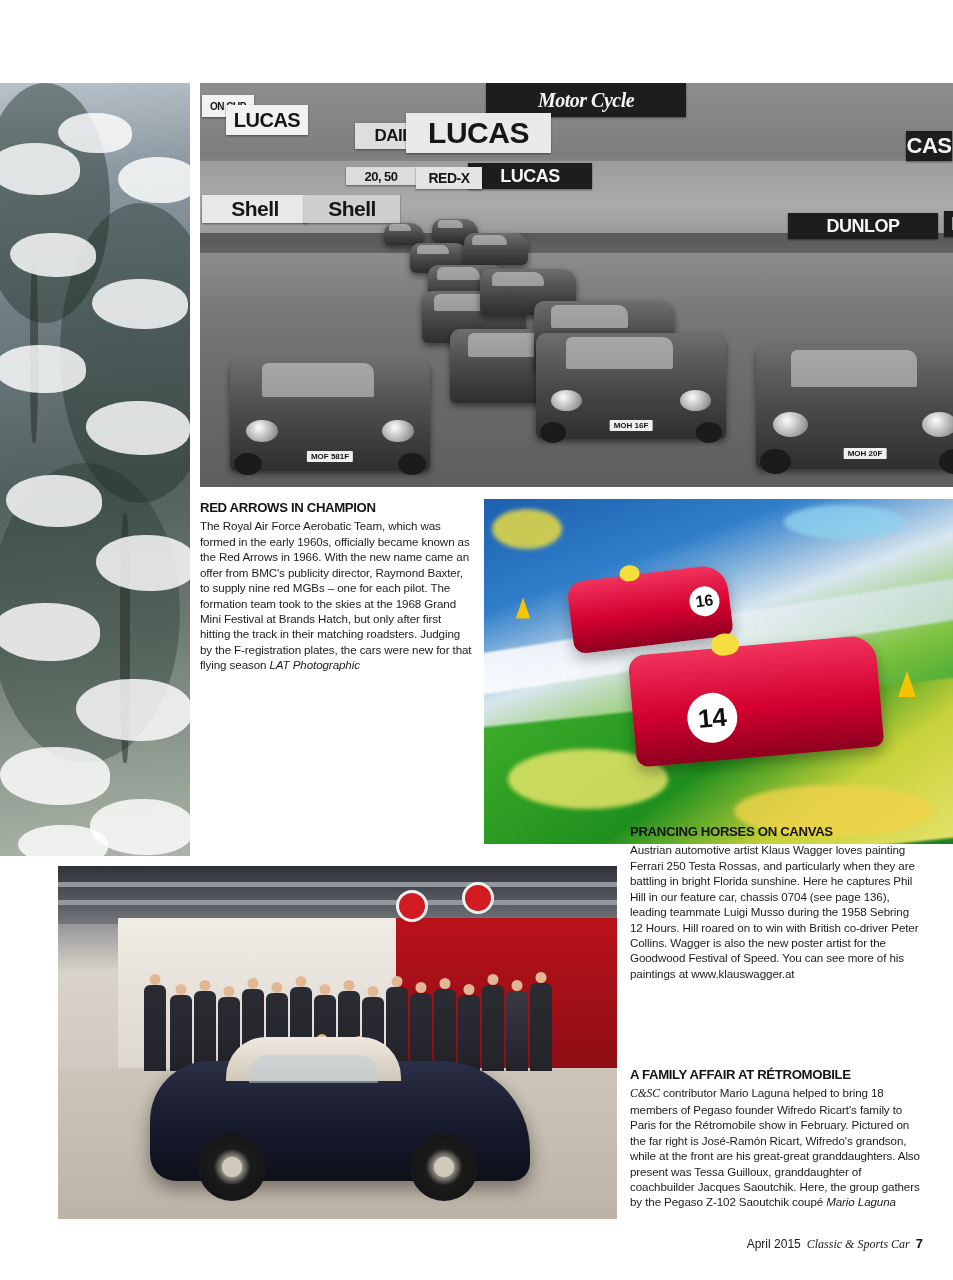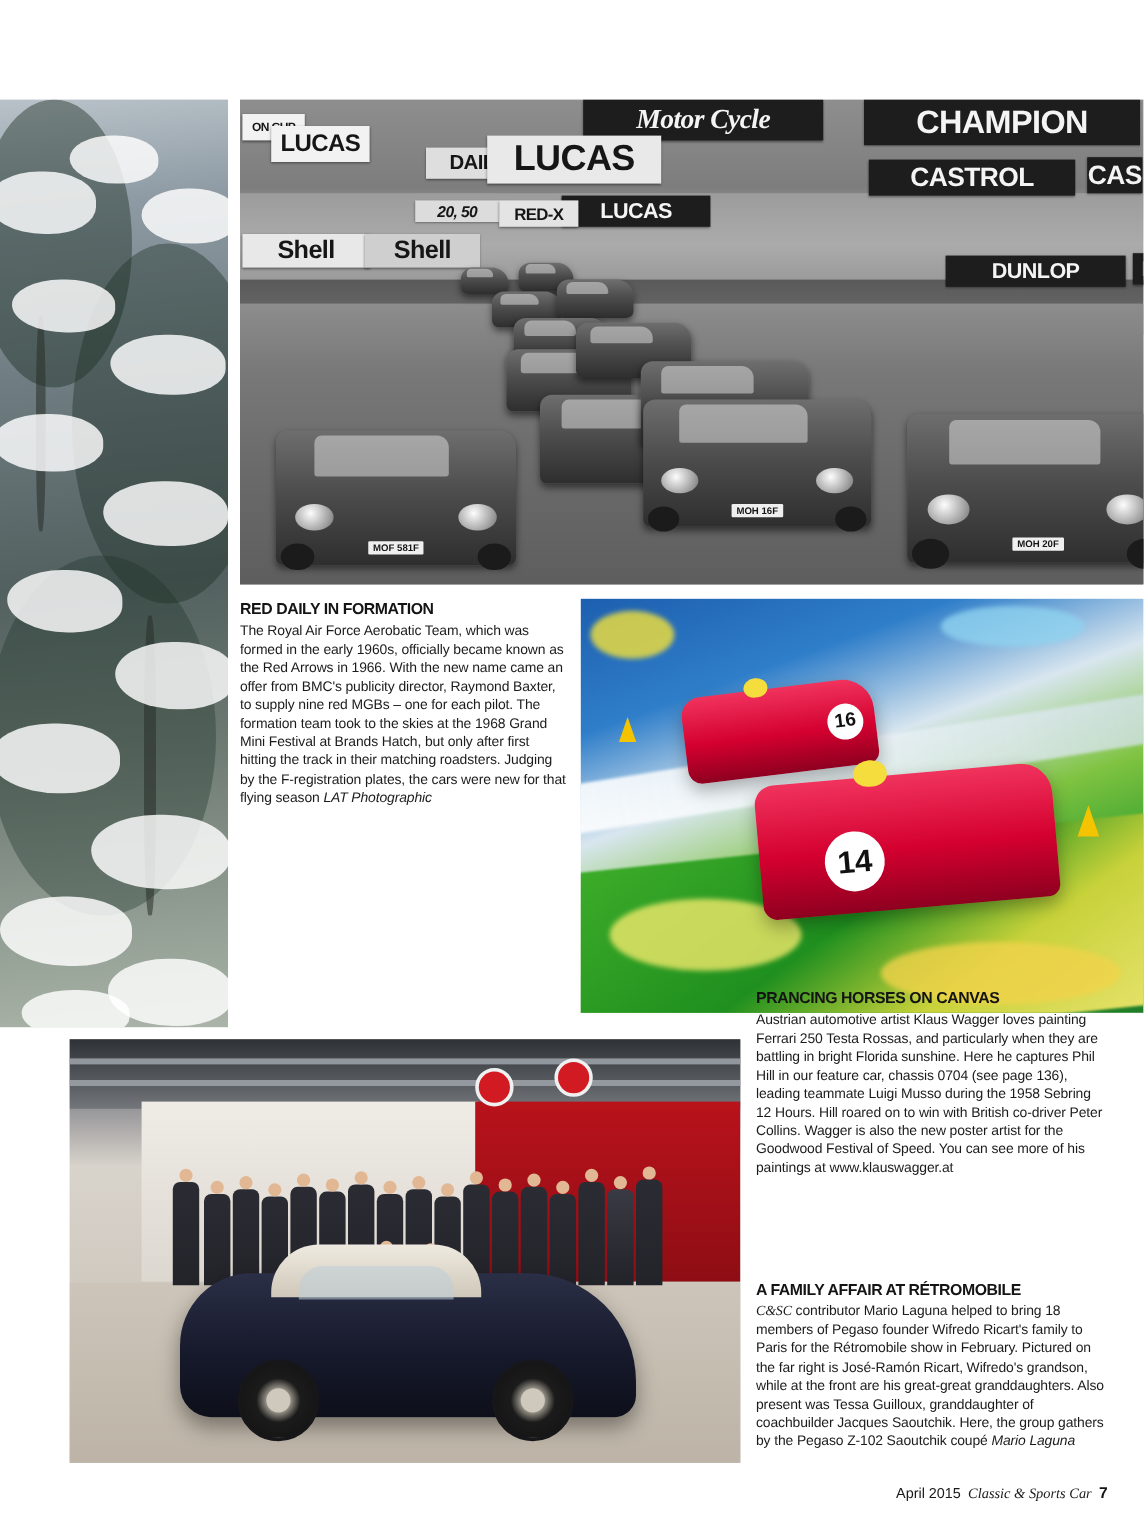--- a/index.html
+++ b/index.html
@@ -342,28 +342,26 @@
     <div class="snowclump" style="left:18px; top:742px; width:90px; height:40px;"></div>
   </div>
 
   <div class="photo" id="mgb-photo">
     <div class="fence"></div>
     <div class="grassverge"></div>
     <div class="track"></div>
 
     <div class="sign" style="left:2px; top:12px; width:52px; height:22px; font-size:10px;">ON CUP</div>
     <div class="sign" style="left:26px; top:22px; width:82px; height:30px; font-size:20px;">LUCAS</div>
-    <div class="sign dark" style="left:286px; top:0px; width:200px; height:34px; font-size:23px; font-family:'Liberation Serif',serif; font-style:italic;">Motor Cycle</div>
-    <div class="sign dark" style="left:520px; top:0px; width:230px; height:38px; font-size:27px;">CHAMPION</div>
+    <div class="sign dark" style="left:286px; top:0px; width:200px; height:34px; font-size:20px; font-family:'Liberation Serif',serif; font-style:italic;">Motor Cycle</div>
     <div class="sign" style="left:155px; top:40px; width:86px; height:26px; font-size:17px; background:#dedede;">DAILY</div>
     <div class="sign" style="left:206px; top:30px; width:145px; height:40px; font-size:30px; background:#e9e9e9;">LUCAS</div>
-    <div class="sign dark" style="left:524px; top:50px; width:172px; height:30px; font-size:22px;">CASTROL</div>
     <div class="sign dark" style="left:706px; top:48px; width:46px; height:30px; font-size:22px;">CAS</div>
     <div class="sign dark" style="left:268px; top:80px; width:124px; height:26px; font-size:18px;">LUCAS</div>
-    <div class="sign" style="left:146px; top:84px; width:70px; height:18px; font-size:13px; background:#dcdcdc;font-style:italic;">20, 50</div>
+    <div class="sign" style="left:146px; top:84px; width:70px; height:18px; font-size:13px; background:#dcdcdc;">20, 50</div>
     <div class="sign" style="left:216px; top:84px; width:66px; height:22px; font-size:14px; background:#e4e4e4;">RED-X</div>
     <div class="sign" style="left:2px; top:112px; width:106px; height:28px; font-size:21px; background:#e8e8e8;">Shell</div>
     <div class="sign" style="left:104px; top:112px; width:96px; height:28px; font-size:21px; background:#cfcfcf;">Shell</div>
     <div class="sign dark" style="left:588px; top:130px; width:150px; height:26px; font-size:18px;">DUNLOP</div>
     <div class="sign dark" style="left:744px; top:128px; width:44px; height:26px; font-size:18px;">DAI</div>
 
     <div class="car" style="left:184px; top:140px; width:40px; height:22px;">
       <div class="screen"></div>
     </div>
     <div class="car" style="left:232px; top:136px; width:46px; height:24px;">
@@ -411,21 +409,21 @@
       <div class="screen" style="left:16%; top:4%; width:58%; height:30%;"></div>
       <div class="lamp" style="left:8%;"></div>
       <div class="lamp" style="right:8%;"></div>
       <div class="plate">MOH 20F</div>
       <div class="wheel" style="left:2%;"></div>
       <div class="wheel" style="right:2%;"></div>
     </div>
   </div>
 
   <div class="block" id="block-red-arrows">
-    <h2 class="headline">RED DAILY IN FORMATION</h2>
+    <h2 class="headline">RED ARROWS IN CHAMPION</h2>
     <p class="body"><span>The Royal Air Force Aerobatic Team, which was formed in the early 1960s, officially became known as the Red Arrows in 1966. With the new name came an offer from BMC's publicity director, Raymond Baxter, to supply nine red MGBs – one for each pilot. The formation team took to the skies at the 1968 Grand Mini Festival at Brands Hatch, but only after first hitting the track in their matching roadsters. Judging by the F-registration plates, the cars were new for that flying season </span><span class="credit">LAT Photographic</span></p>
   </div>
 
   <div class="photo" id="painting-photo">
     <div class="splash" style="left:8px; top:10px; width:70px; height:40px; background:#f3e13a;"></div>
     <div class="splash" style="left:300px; top:6px; width:120px; height:34px; background:#8fd2ef;"></div>
     <div class="armco"></div>
     <div class="grass"></div>
     <div class="splash" style="left:24px; top:250px; width:160px; height:60px; background:#f0e96a;"></div>
     <div class="splash" style="left:250px; top:286px; width:200px; height:52px; background:#f0d34a;"></div>

